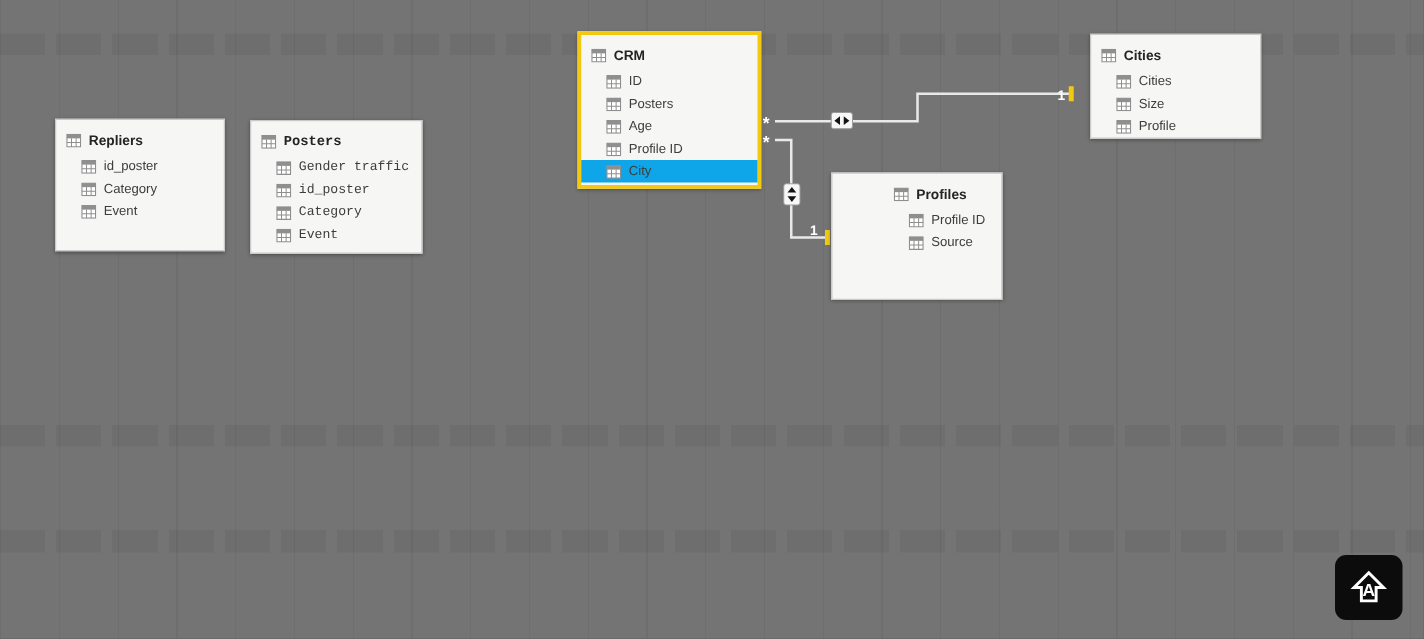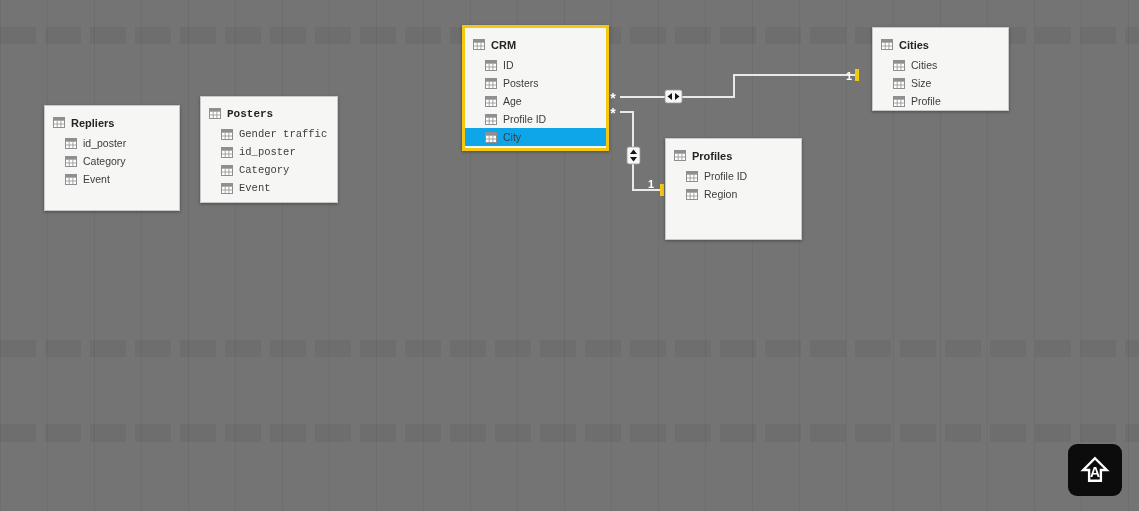--- a/index.html
+++ b/index.html
@@ -53,21 +53,21 @@
         <rect x="660" y="184" width="4" height="12" fill="#f2c811"></rect>
         <text x="613" y="118" fill="#ffffff" font-size="14" font-weight="bold" text-anchor="middle" font-family="Liberation Sans, sans-serif">*</text>
         <text x="651" y="188" fill="#ffffff" font-size="11" font-weight="bold" text-anchor="middle" font-family="Liberation Sans, sans-serif">1</text>
         <rect x="627" y="147" width="13" height="17" rx="2" fill="#f7f7f7" stroke="#9a9a9a" stroke-width="0.8" class="rel-hit"></rect>
         <polygon points="633.5,149.5 630,154 637,154" fill="#141414"></polygon>
         <polygon points="633.5,161.5 630,157 637,157" fill="#141414"></polygon>
       </g>
     </svg>
 
   <div id="tables-root">
-      <div class="table-card" style="left: 44px; top: 105px; width: 136px; height: 106px;">
+      <div class="table-card" style="left: 44px; top: 95px; width: 136px; height: 106px;">
         <div class="tbl-hdr">
           <span class="icon-wrap">
             <svg width="12" height="11" viewBox="0 0 12 11">
               <rect x="0.5" y="0.5" width="11" height="10" fill="#ffffff" stroke="#8f8f8f"></rect>
               <rect x="0.5" y="0.5" width="11" height="3.2" fill="#8f8f8f"></rect>
               <line x1="4.2" y1="3.5" x2="4.2" y2="10.5" stroke="#8f8f8f" stroke-width="0.8"></line>
               <line x1="7.9" y1="3.5" x2="7.9" y2="10.5" stroke="#8f8f8f" stroke-width="0.8"></line>
               <line x1="0.5" y1="7" x2="11.5" y2="7" stroke="#8f8f8f" stroke-width="0.8"></line>
             </svg>
           </span>
@@ -239,21 +239,21 @@
               <rect x="0.5" y="0.5" width="11" height="10" fill="#ffffff" stroke="#8f8f8f"></rect>
               <rect x="0.5" y="0.5" width="11" height="3.2" fill="#8f8f8f"></rect>
               <line x1="4.2" y1="3.5" x2="4.2" y2="10.5" stroke="#8f8f8f" stroke-width="0.8"></line>
               <line x1="7.9" y1="3.5" x2="7.9" y2="10.5" stroke="#8f8f8f" stroke-width="0.8"></line>
               <line x1="0.5" y1="7" x2="11.5" y2="7" stroke="#8f8f8f" stroke-width="0.8"></line>
             </svg>
           </span>
           <span class="fld-label">City</span>
         </div>
       </div>
-      <div class="table-card" style="left: 665px; top: 138px; width: 137px; height: 102px;">
+      <div class="table-card" style="left: 665px; top: 138px; width: 137px; height: 102px; padding-left: 41px;">
         <div class="tbl-hdr">
           <span class="icon-wrap">
             <svg width="12" height="11" viewBox="0 0 12 11">
               <rect x="0.5" y="0.5" width="11" height="10" fill="#ffffff" stroke="#8f8f8f"></rect>
               <rect x="0.5" y="0.5" width="11" height="3.2" fill="#8f8f8f"></rect>
               <line x1="4.2" y1="3.5" x2="4.2" y2="10.5" stroke="#8f8f8f" stroke-width="0.8"></line>
               <line x1="7.9" y1="3.5" x2="7.9" y2="10.5" stroke="#8f8f8f" stroke-width="0.8"></line>
               <line x1="0.5" y1="7" x2="11.5" y2="7" stroke="#8f8f8f" stroke-width="0.8"></line>
             </svg>
           </span>
@@ -274,21 +274,21 @@
         <div class="tbl-field">
           <span class="icon-wrap">
             <svg width="12" height="11" viewBox="0 0 12 11">
               <rect x="0.5" y="0.5" width="11" height="10" fill="#ffffff" stroke="#8f8f8f"></rect>
               <rect x="0.5" y="0.5" width="11" height="3.2" fill="#8f8f8f"></rect>
               <line x1="4.2" y1="3.5" x2="4.2" y2="10.5" stroke="#8f8f8f" stroke-width="0.8"></line>
               <line x1="7.9" y1="3.5" x2="7.9" y2="10.5" stroke="#8f8f8f" stroke-width="0.8"></line>
               <line x1="0.5" y1="7" x2="11.5" y2="7" stroke="#8f8f8f" stroke-width="0.8"></line>
             </svg>
           </span>
-          <span class="fld-label">Region</span>
+          <span class="fld-label">Source</span>
         </div>
       </div>
       <div class="table-card" style="left: 860px; top: 27px; width: 137px; height: 84px; margin-left: 12px;">
         <div class="tbl-hdr">
           <span class="icon-wrap">
             <svg width="12" height="11" viewBox="0 0 12 11">
               <rect x="0.5" y="0.5" width="11" height="10" fill="#ffffff" stroke="#8f8f8f"></rect>
               <rect x="0.5" y="0.5" width="11" height="3.2" fill="#8f8f8f"></rect>
               <line x1="4.2" y1="3.5" x2="4.2" y2="10.5" stroke="#8f8f8f" stroke-width="0.8"></line>
               <line x1="7.9" y1="3.5" x2="7.9" y2="10.5" stroke="#8f8f8f" stroke-width="0.8"></line>

